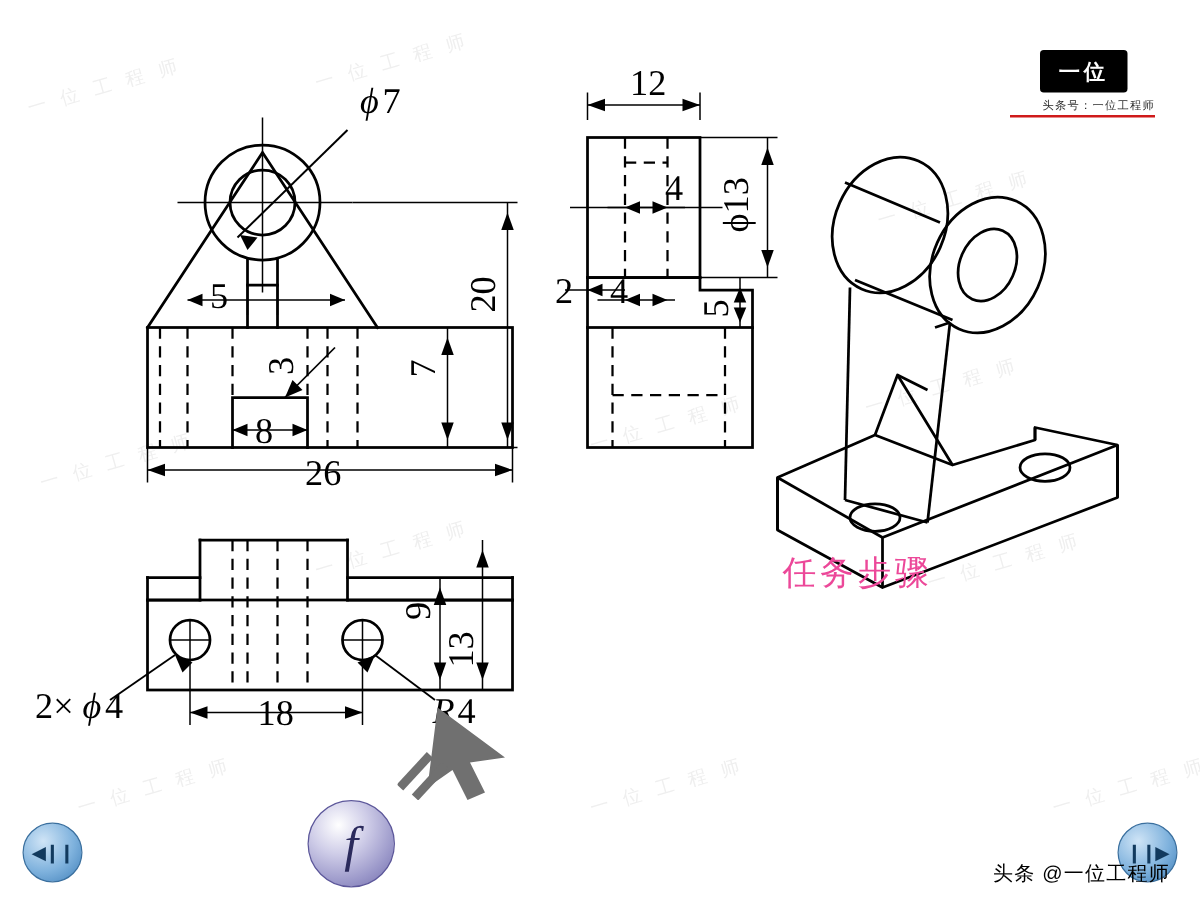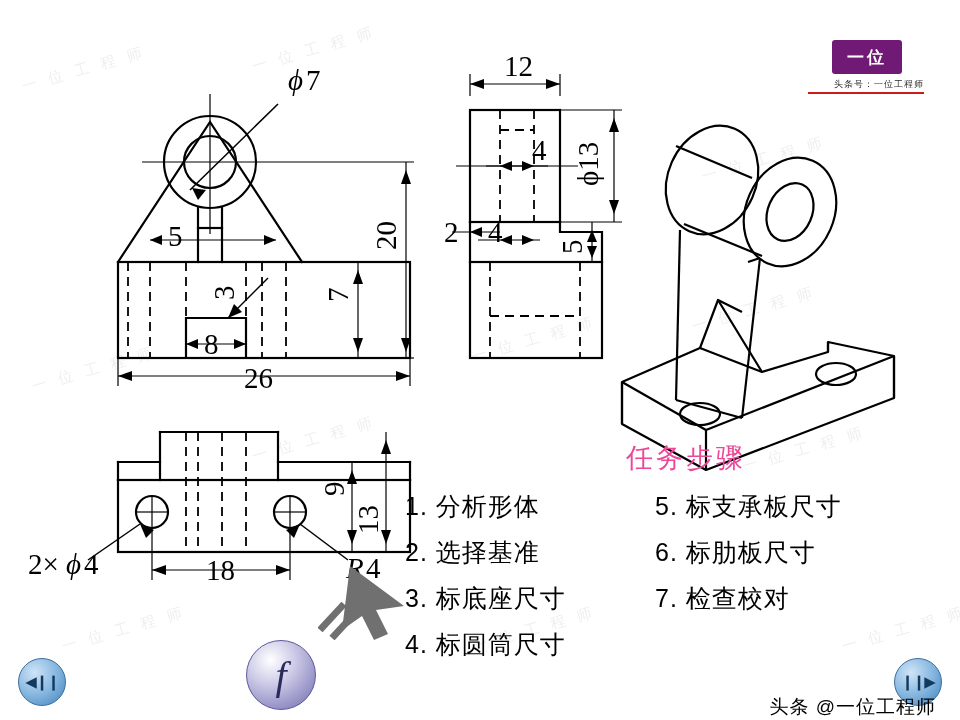--- a/index.html
+++ b/index.html
@@ -10,21 +10,21 @@
     position:relative;
   }
   #stage{position:absolute;left:0;top:0;width:960px;height:720px;}
   .wm{
     position:absolute;color:#efefef;font-size:15px;letter-spacing:4px;
     font-family:"Liberation Sans",sans-serif;white-space:nowrap;
     transform:rotate(-16deg);user-select:none;
   }
   .logo-box{
     position:absolute;right:58px;top:40px;width:70px;height:34px;
-    background:#701a75;border-radius:3px;
+    background:#000000;border-radius:3px;
     display:flex;align-items:center;justify-content:center;
   }
   .logo-box span{color:#fff;font-size:17px;letter-spacing:3px;font-weight:bold;}
   .logo-sub{
     position:absolute;right:36px;top:78px;width:116px;text-align:right;
     font-size:9px;color:#2b2b2b;letter-spacing:1px;
   }
   .logo-rule{
     position:absolute;right:36px;top:92px;width:116px;height:2px;background:#cf1a1a;
   }
@@ -34,21 +34,21 @@
     font-size:27px;color:#ec4899;font-family:"Liberation Sans",sans-serif;
     letter-spacing:3px;
   }
   .steps-grid{
     position:absolute;left:405px;top:490px;width:540px;
     display:grid;grid-template-columns:250px 290px;row-gap:13px;
     font-size:25px;color:#000;letter-spacing:1px;
   }
   .steps-grid div{white-space:nowrap;}
   .footer-credit{
-    position:absolute;right:24px;bottom:0;font-size:19px;color:#000;
+    position:absolute;right:24px;bottom:10px;font-size:16px;color:#000;
     letter-spacing:1px;
   }
   .nav-btn{
     position:absolute;width:46px;height:46px;border-radius:50%;
     background:radial-gradient(circle at 34% 30%, #cfe4f6 0%, #7fb2dd 55%, #3f7fb9 100%);
     border:1px solid #3a6f9e;
     display:flex;align-items:center;justify-content:center;
   }
   #prev-btn{left:18px;bottom:14px;}
   #next-btn{right:18px;bottom:14px;}
@@ -309,30 +309,20 @@
       <path d="M718 300 L742 312"></path>
 
       <ellipse cx="836" cy="374" rx="20" ry="11"></ellipse>
       <ellipse cx="700" cy="414" rx="20" ry="11"></ellipse>
 
       <path d="M748 262 L760 258"></path>
     </g>
   </svg>
 
   <div class="steps-title">任务步骤</div>
-  <div class="steps-grid">
-    <div>1. 分析形体</div>
-    <div>5. 标支承板尺寸</div>
-    <div>2. 选择基准</div>
-    <div>6. 标肋板尺寸</div>
-    <div>3. 标底座尺寸</div>
-    <div>7. 检查校对</div>
-    <div>4. 标圆筒尺寸</div>
-    <div></div>
-  </div>
 
   <svg class="cursor" width="90" height="80">
     <polygon points="32,6 86,46 58,50 70,74 56,80 44,56 24,70" fill="#707070"></polygon>
     <g stroke="#707070" stroke-width="7">
       <path d="M2 70 L26 44"></path>
       <path d="M14 78 L38 52"></path>
     </g>
   </svg>
 
   <div class="nav-btn" id="prev-btn">

